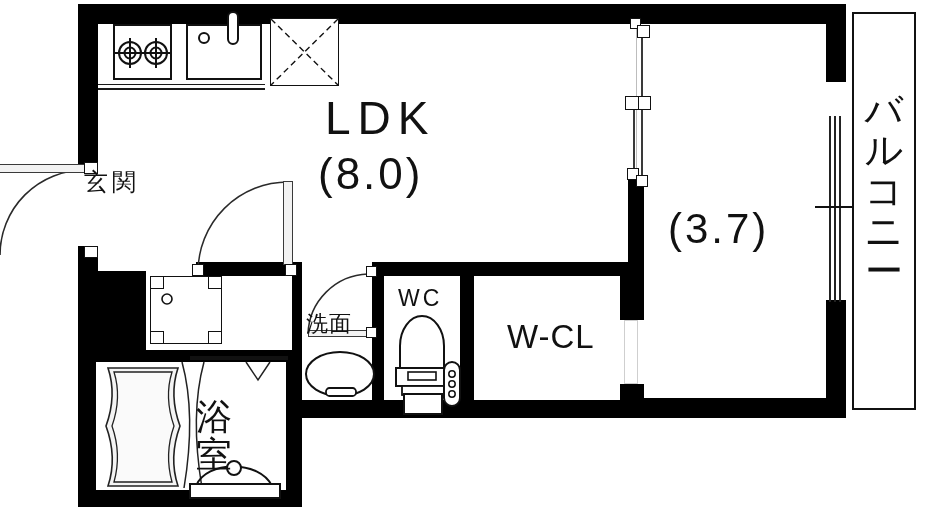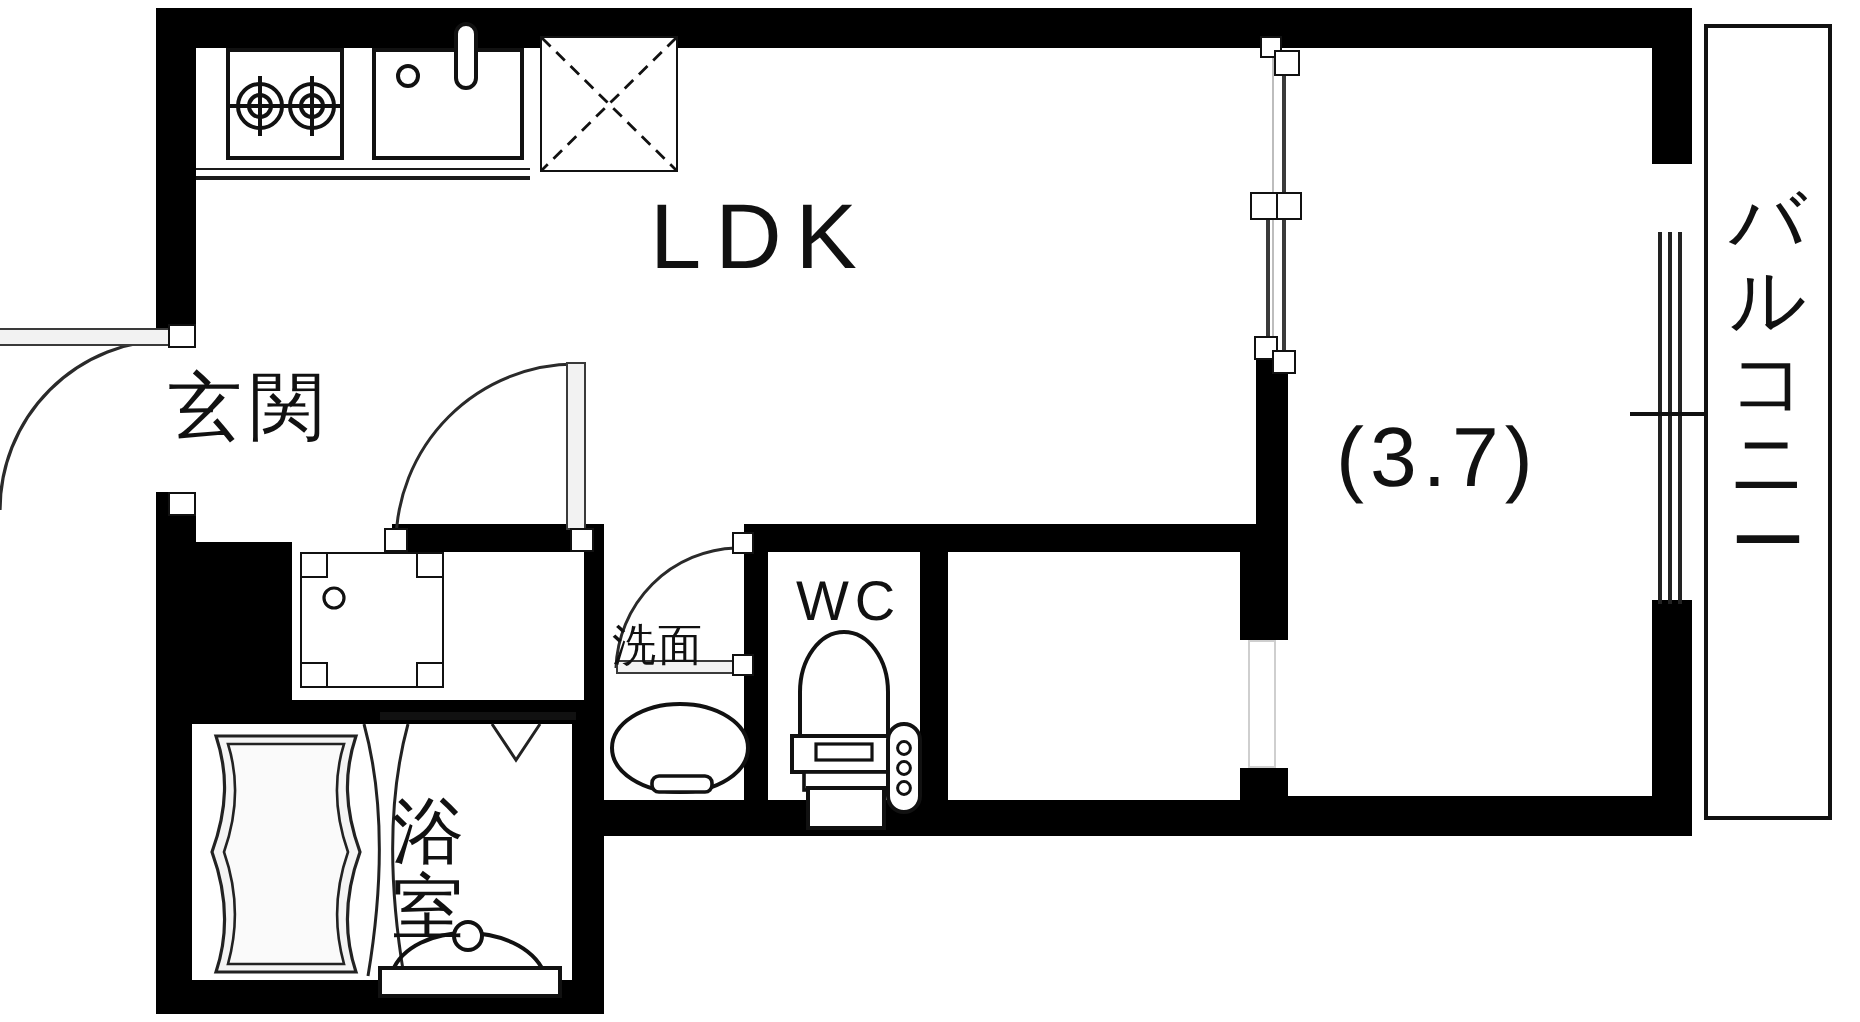--- a/index.html
+++ b/index.html
@@ -202,34 +202,36 @@
   <div class="jamb" style="left:636px;top:175px;width:12px;height:12px;"></div>
 
   <div class="thinline" style="left:829px;top:116px;width:2px;height:186px;background:#222;"></div>
   <div class="thinline" style="left:834px;top:116px;width:2px;height:186px;background:#222;"></div>
   <div class="thinline" style="left:839px;top:116px;width:2px;height:186px;background:#222;"></div>
   <div class="thinline" style="left:815px;top:206px;width:44px;height:2px;background:#111;"></div>
 
   <div class="boxthin" style="left:852px;top:12px;width:64px;height:398px;border-width:2px;"></div>
 
   <div class="label label-en" style="left:325px;top:95px;font-size:46px;letter-spacing:7px;font-weight:400;">LDK</div>
+  <div class="label label-en" style="left:318px;top:152px;font-size:44px;letter-spacing:3px;">(8.0)</div>
 
   <div class="label label-en" style="left:668px;top:208px;font-size:42px;letter-spacing:3px;">(3.7)</div>
 
-  <div class="label label-jp" style="left:84px;top:185px;font-size:37px;letter-spacing:4px;">玄関</div>
+  <div class="label label-jp" style="left:84px;top:172px;font-size:24px;letter-spacing:4px;font-family:Liberation Mono, monospace;">玄関</div>
 
   <div class="vlabel" style="left:196px;top:398px;font-size:36px;">
       <span>浴</span>
       <span>室</span>
     </div>
 
   <div class="label label-jp" style="left:306px;top:313px;font-size:22px;letter-spacing:1px;">洗面</div>
 
-  <div class="label label-en" style="left:398px;top:287px;font-size:28px;letter-spacing:3px;">WC</div>
-
+  <div class="label label-en" style="left:398px;top:287px;font-size:23px;letter-spacing:3px;">WC</div>
+
+  <div class="label label-en" style="left:507px;top:320px;font-size:33px;letter-spacing:1px;">W-CL</div>
 
   <div class="vlabel" style="left:858px;top:90px;width:52px;font-size:38px;">
     <span>バ</span>
     <span>ル</span>
     <span>コ</span>
     <span>ニ</span>
     <span>ー</span>
   </div>
 
 </div>

